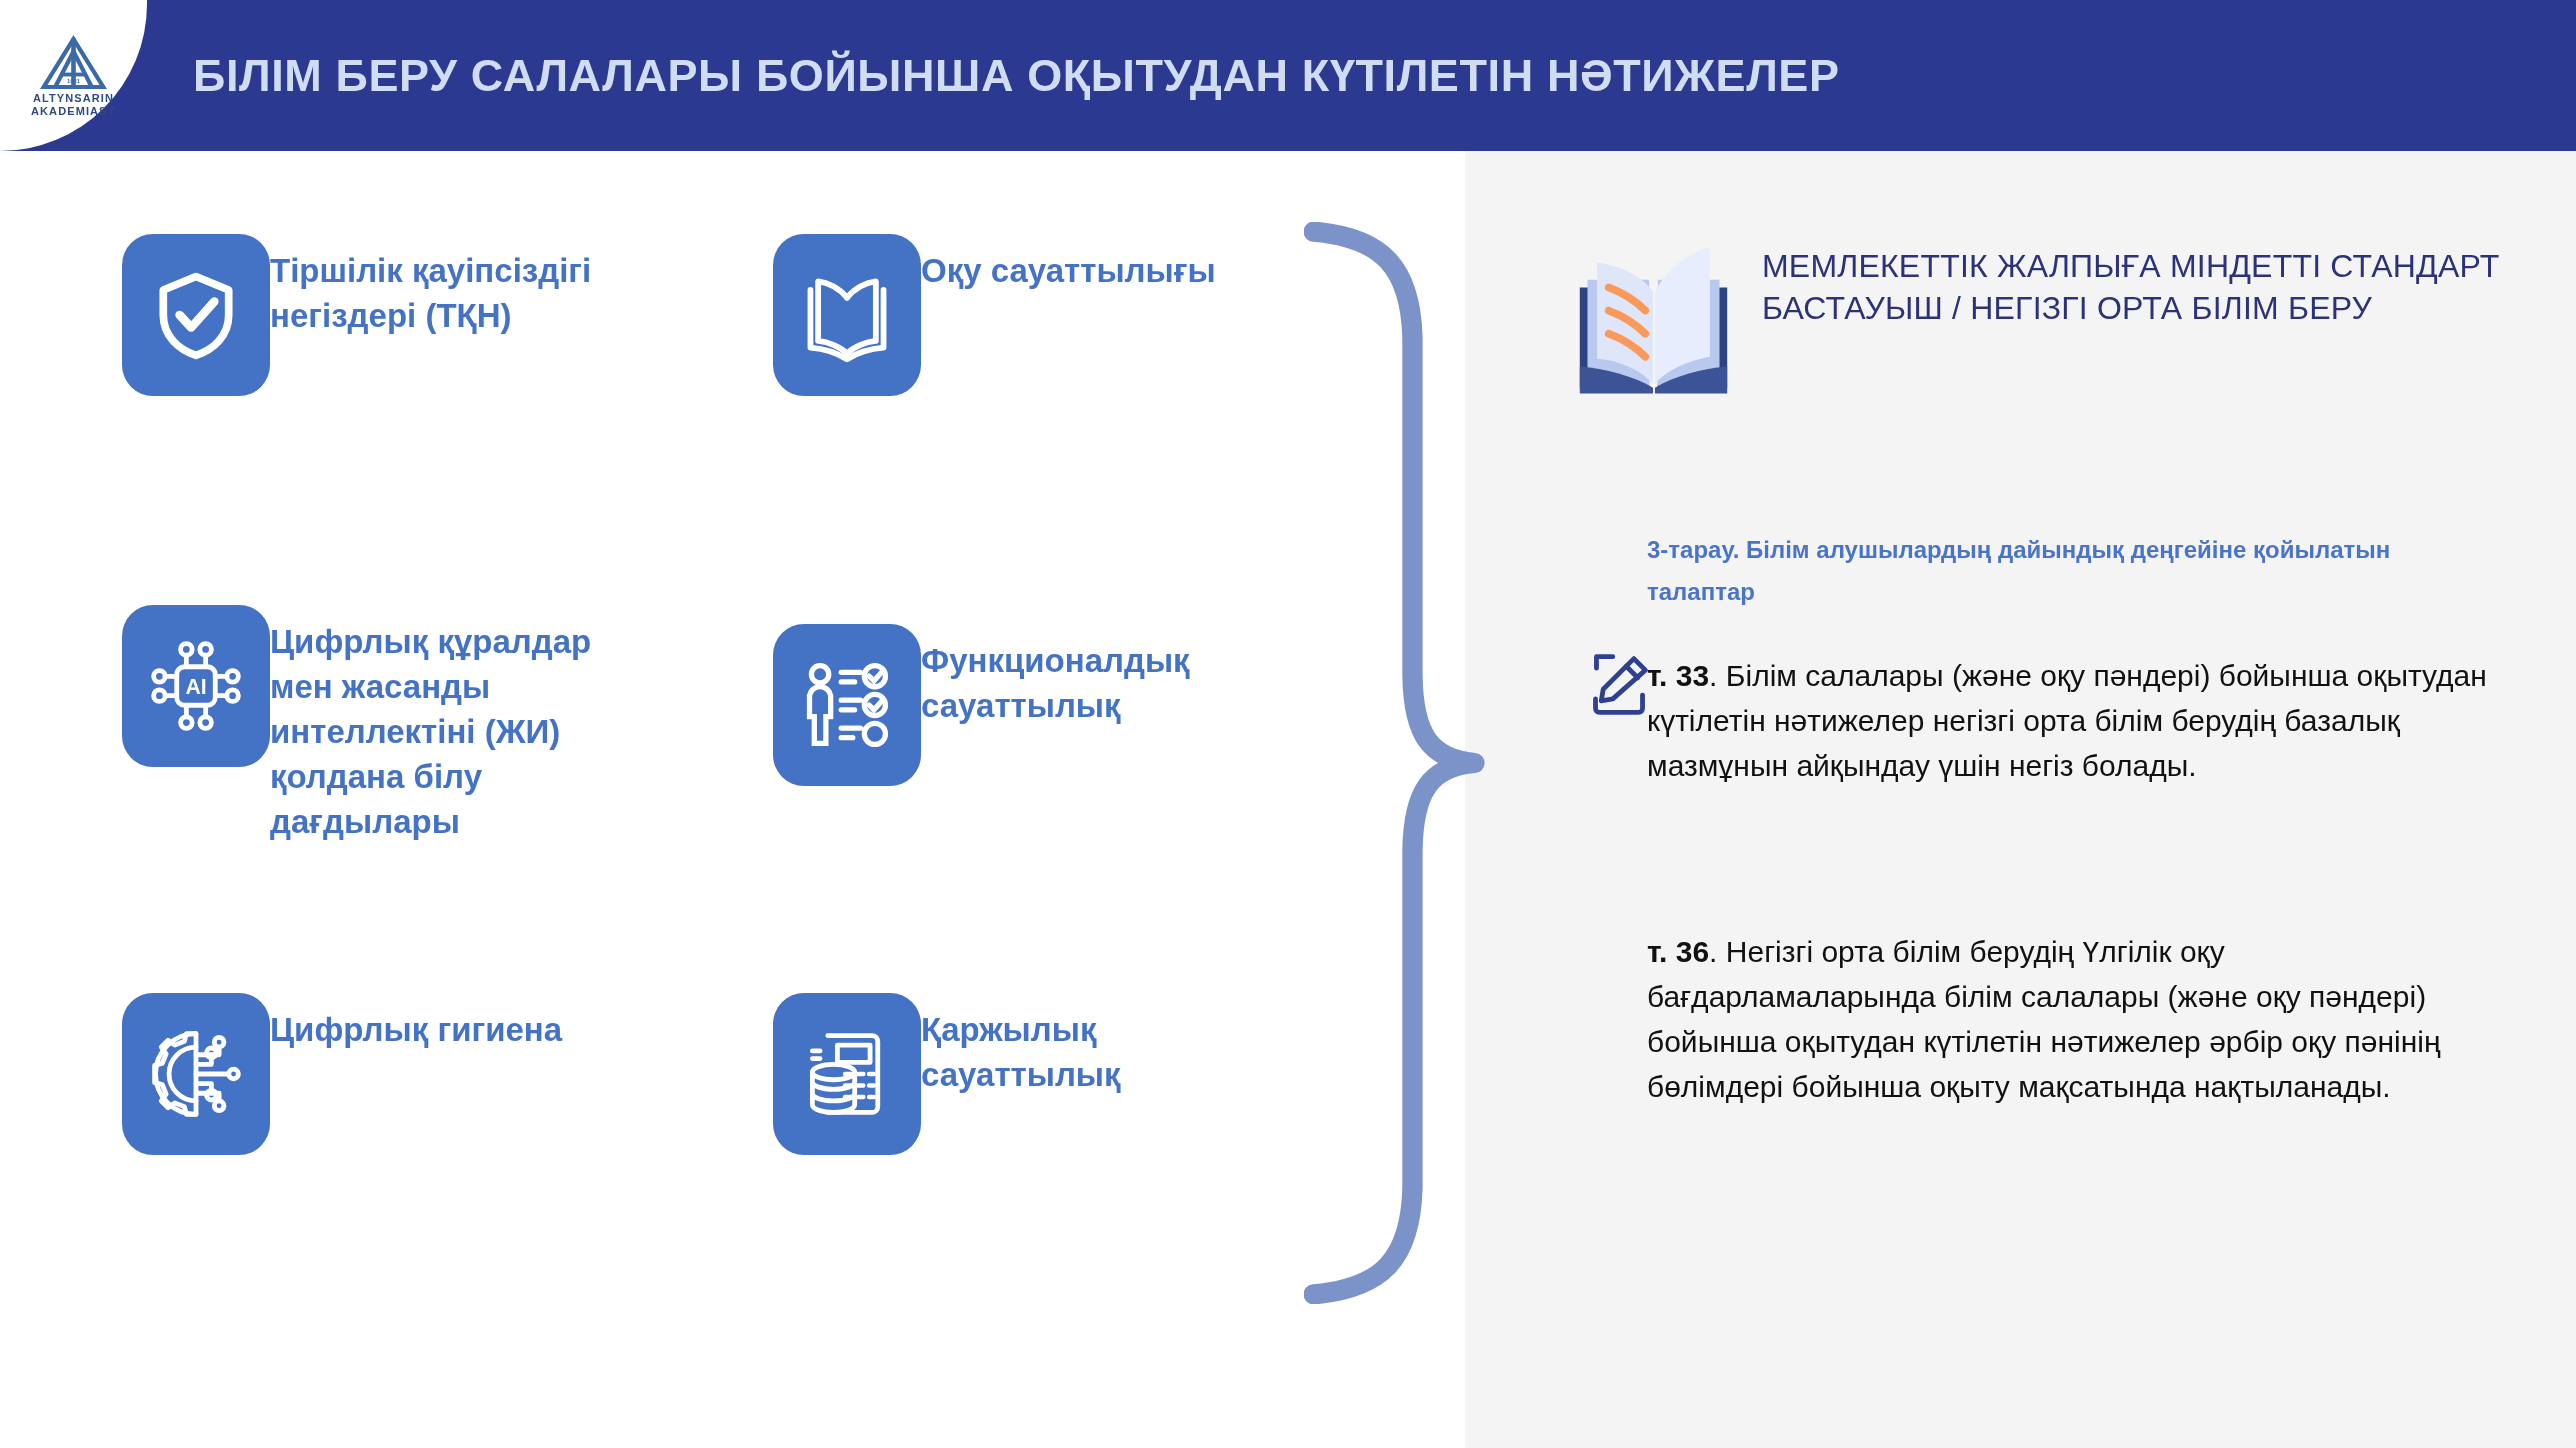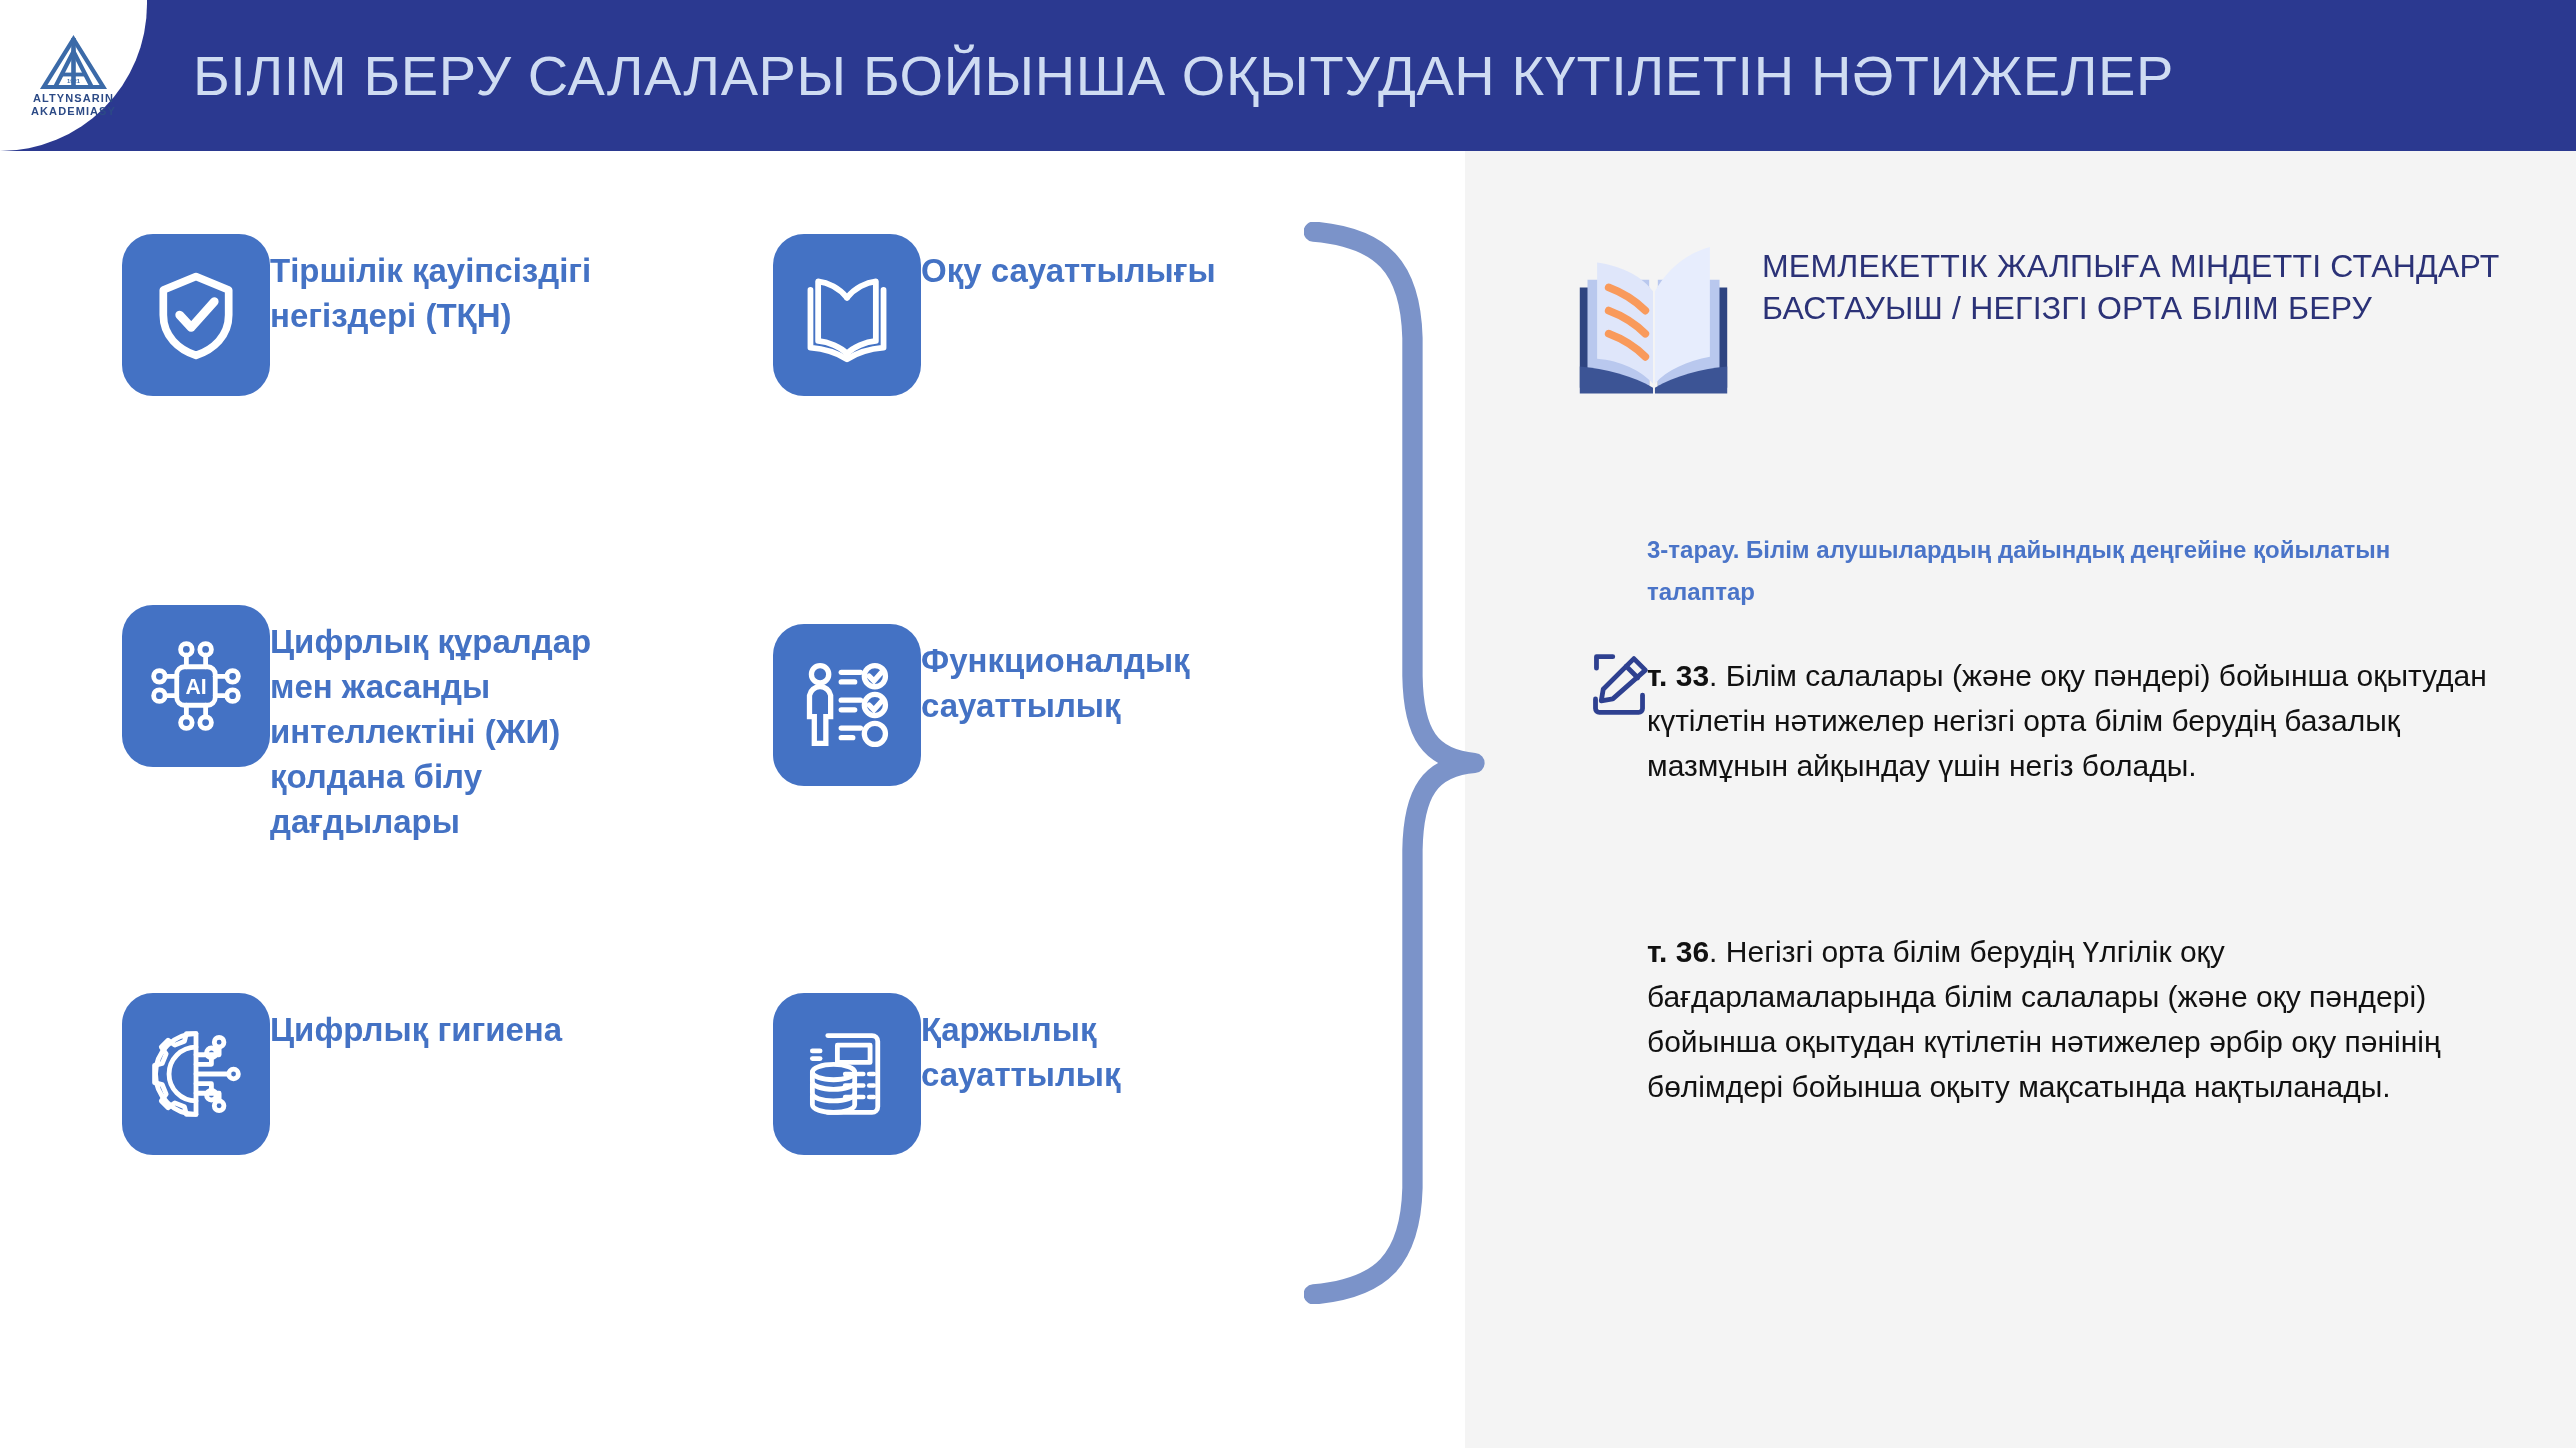--- a/index.html
+++ b/index.html
@@ -27,21 +27,21 @@
   #logo-badge svg{ display:block; }
   .logo-word{
     color:#2c4a86; font-weight:bold; font-size:11px;
     letter-spacing:1.1px; line-height:12.6px;
   }
   #header-title{
     position:absolute; left:193px; top:0; height:151px;
     width:2347px;
     display:flex; align-items:center;
     color:#cfdcf2;
-    font-size:56px; font-weight:normal;
+    font-size:45px; font-weight:bold;
     letter-spacing:0.6px;
     white-space:nowrap;
   }
 
   
   #right-panel{
     position:absolute; left:1465px; top:151px;
     width:1111px; height:1298px;
     background:#f4f4f4;
   }

